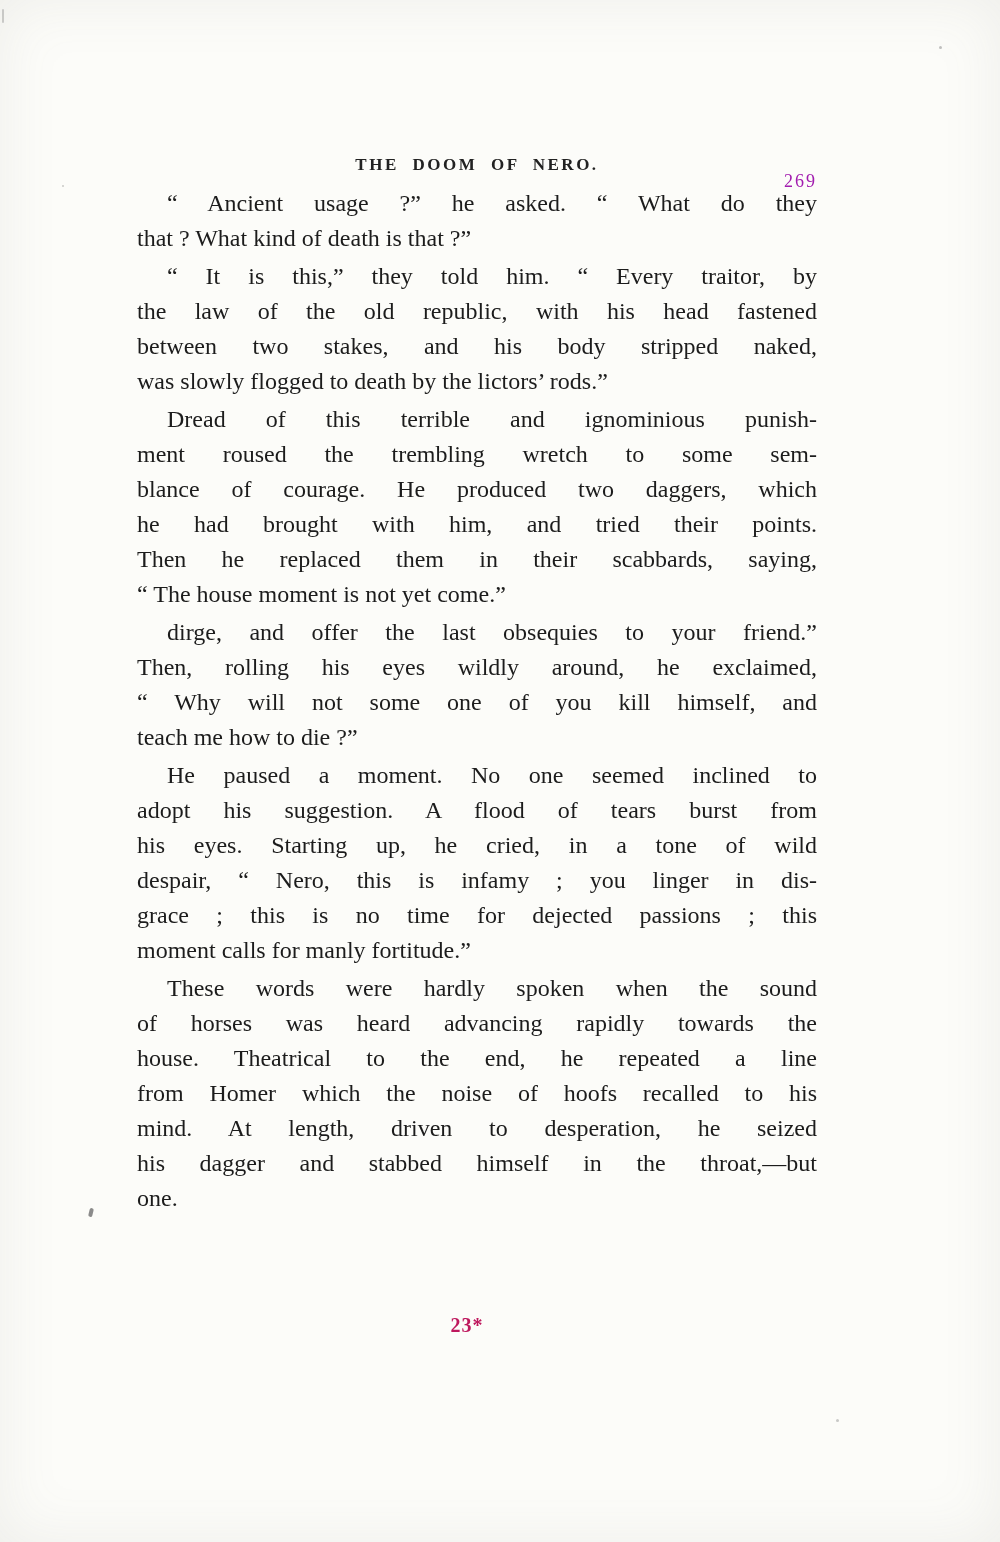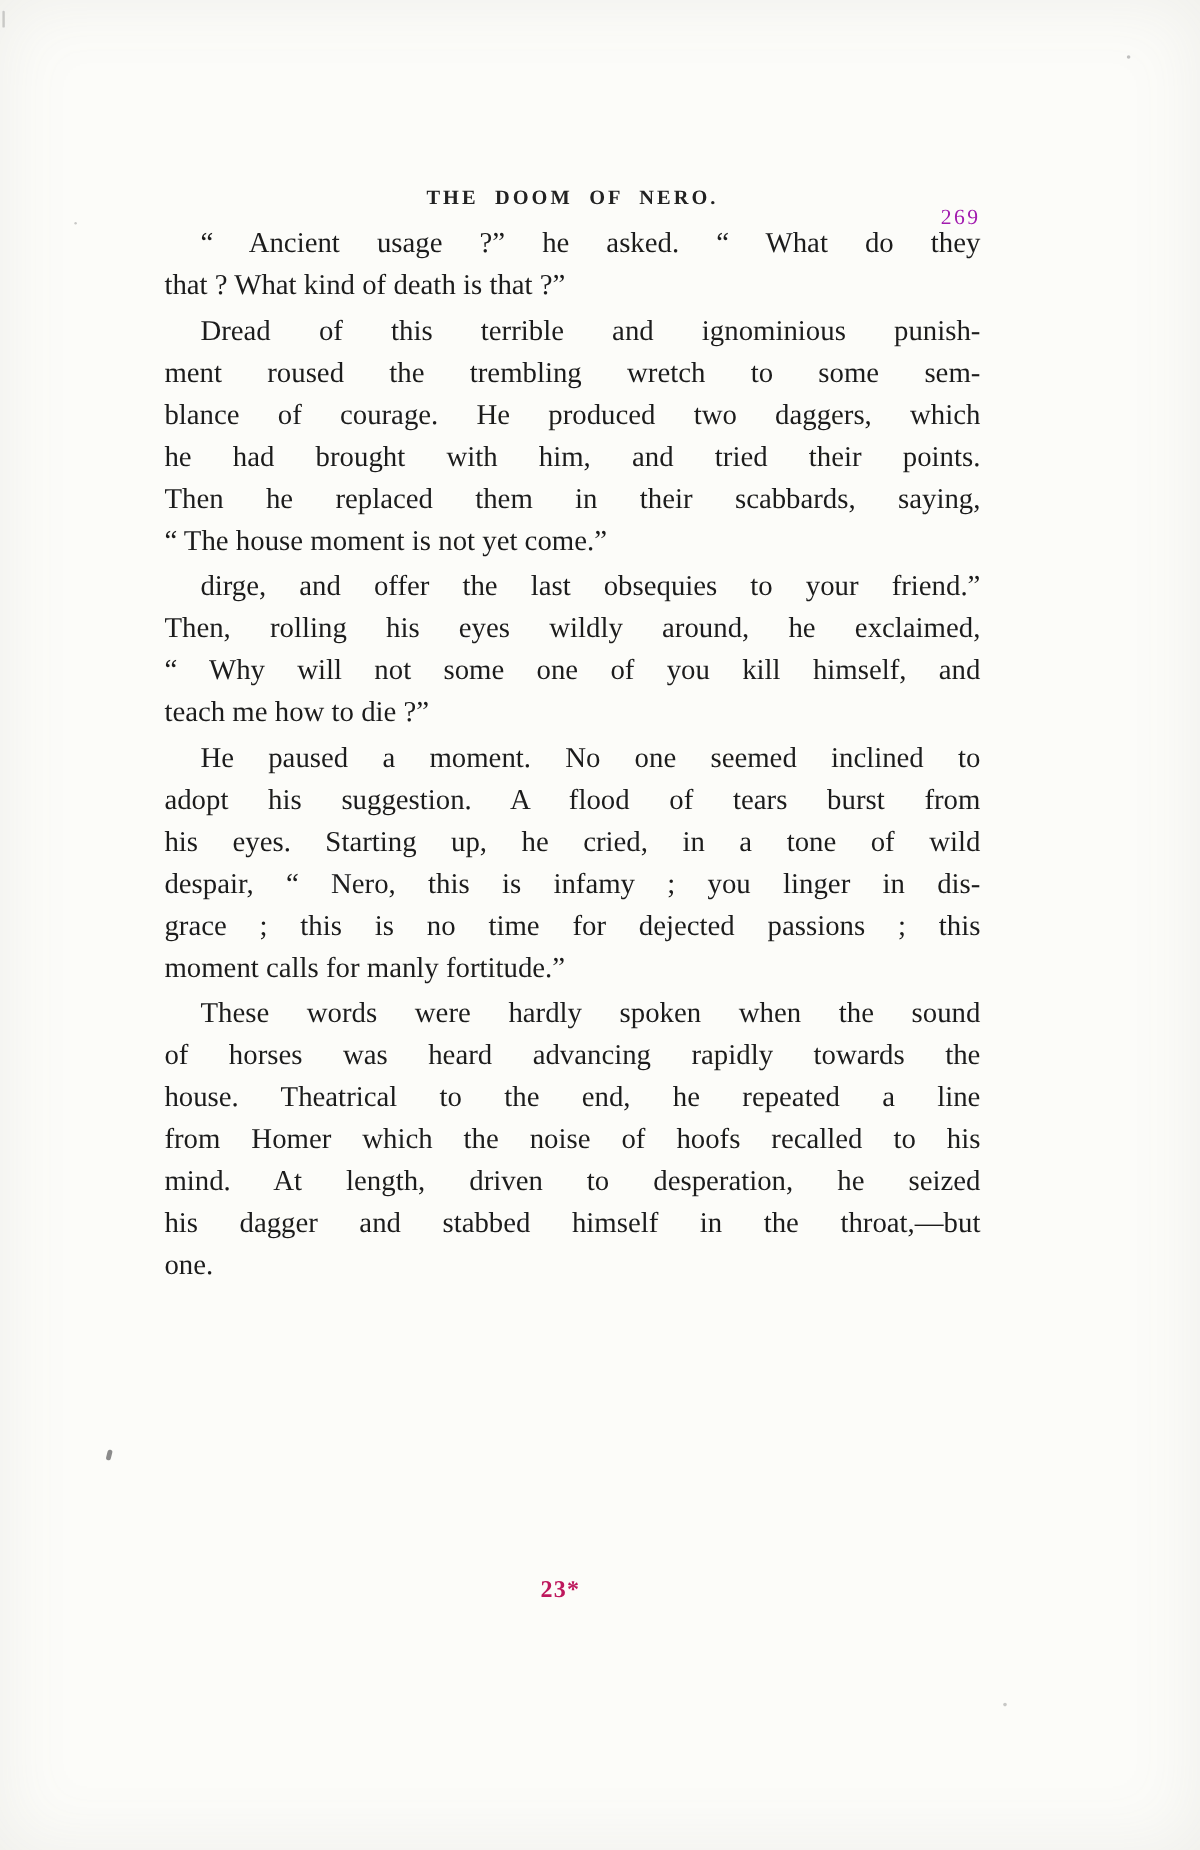--- a/index.html
+++ b/index.html
@@ -88,20 +88,26 @@
     <div class="running-title">THE DOOM OF NERO.</div>
     <div class="page-number">269</div>
   </div>
 
   <div class="body-text">
     <div class="paragraph">
         <div class="line">“ Ancient usage ?”  he  asked.  “ What  do  they</div>
         <div class="line">that ?   What kind of death is that ?”</div>
       </div>
     <div class="paragraph">
+        <div class="line">“ It  is  this,” they  told  him.   “ Every  traitor,  by</div>
+        <div class="line">the  law  of  the old republic, with  his  head  fastened</div>
+        <div class="line">between  two  stakes,  and  his  body  stripped  naked,</div>
+        <div class="line">was slowly flogged to death by the lictors’ rods.”</div>
+      </div>
+    <div class="paragraph">
         <div class="line">Dread  of  this  terrible  and  ignominious  punish-</div>
         <div class="line">ment  roused  the  trembling  wretch  to  some  sem-</div>
         <div class="line">blance of courage.   He produced two daggers, which</div>
         <div class="line">he  had  brought  with  him,  and  tried  their  points.</div>
         <div class="line">Then  he  replaced  them  in  their  scabbards,  saying,</div>
         <div class="line">“ The house moment is not yet come.”</div>
       </div>
     <div class="paragraph">
         <div class="line">dirge,  and  offer  the  last  obsequies  to  your  friend.”</div>
         <div class="line">Then,  rolling  his  eyes  wildly  around,  he  exclaimed,</div>

